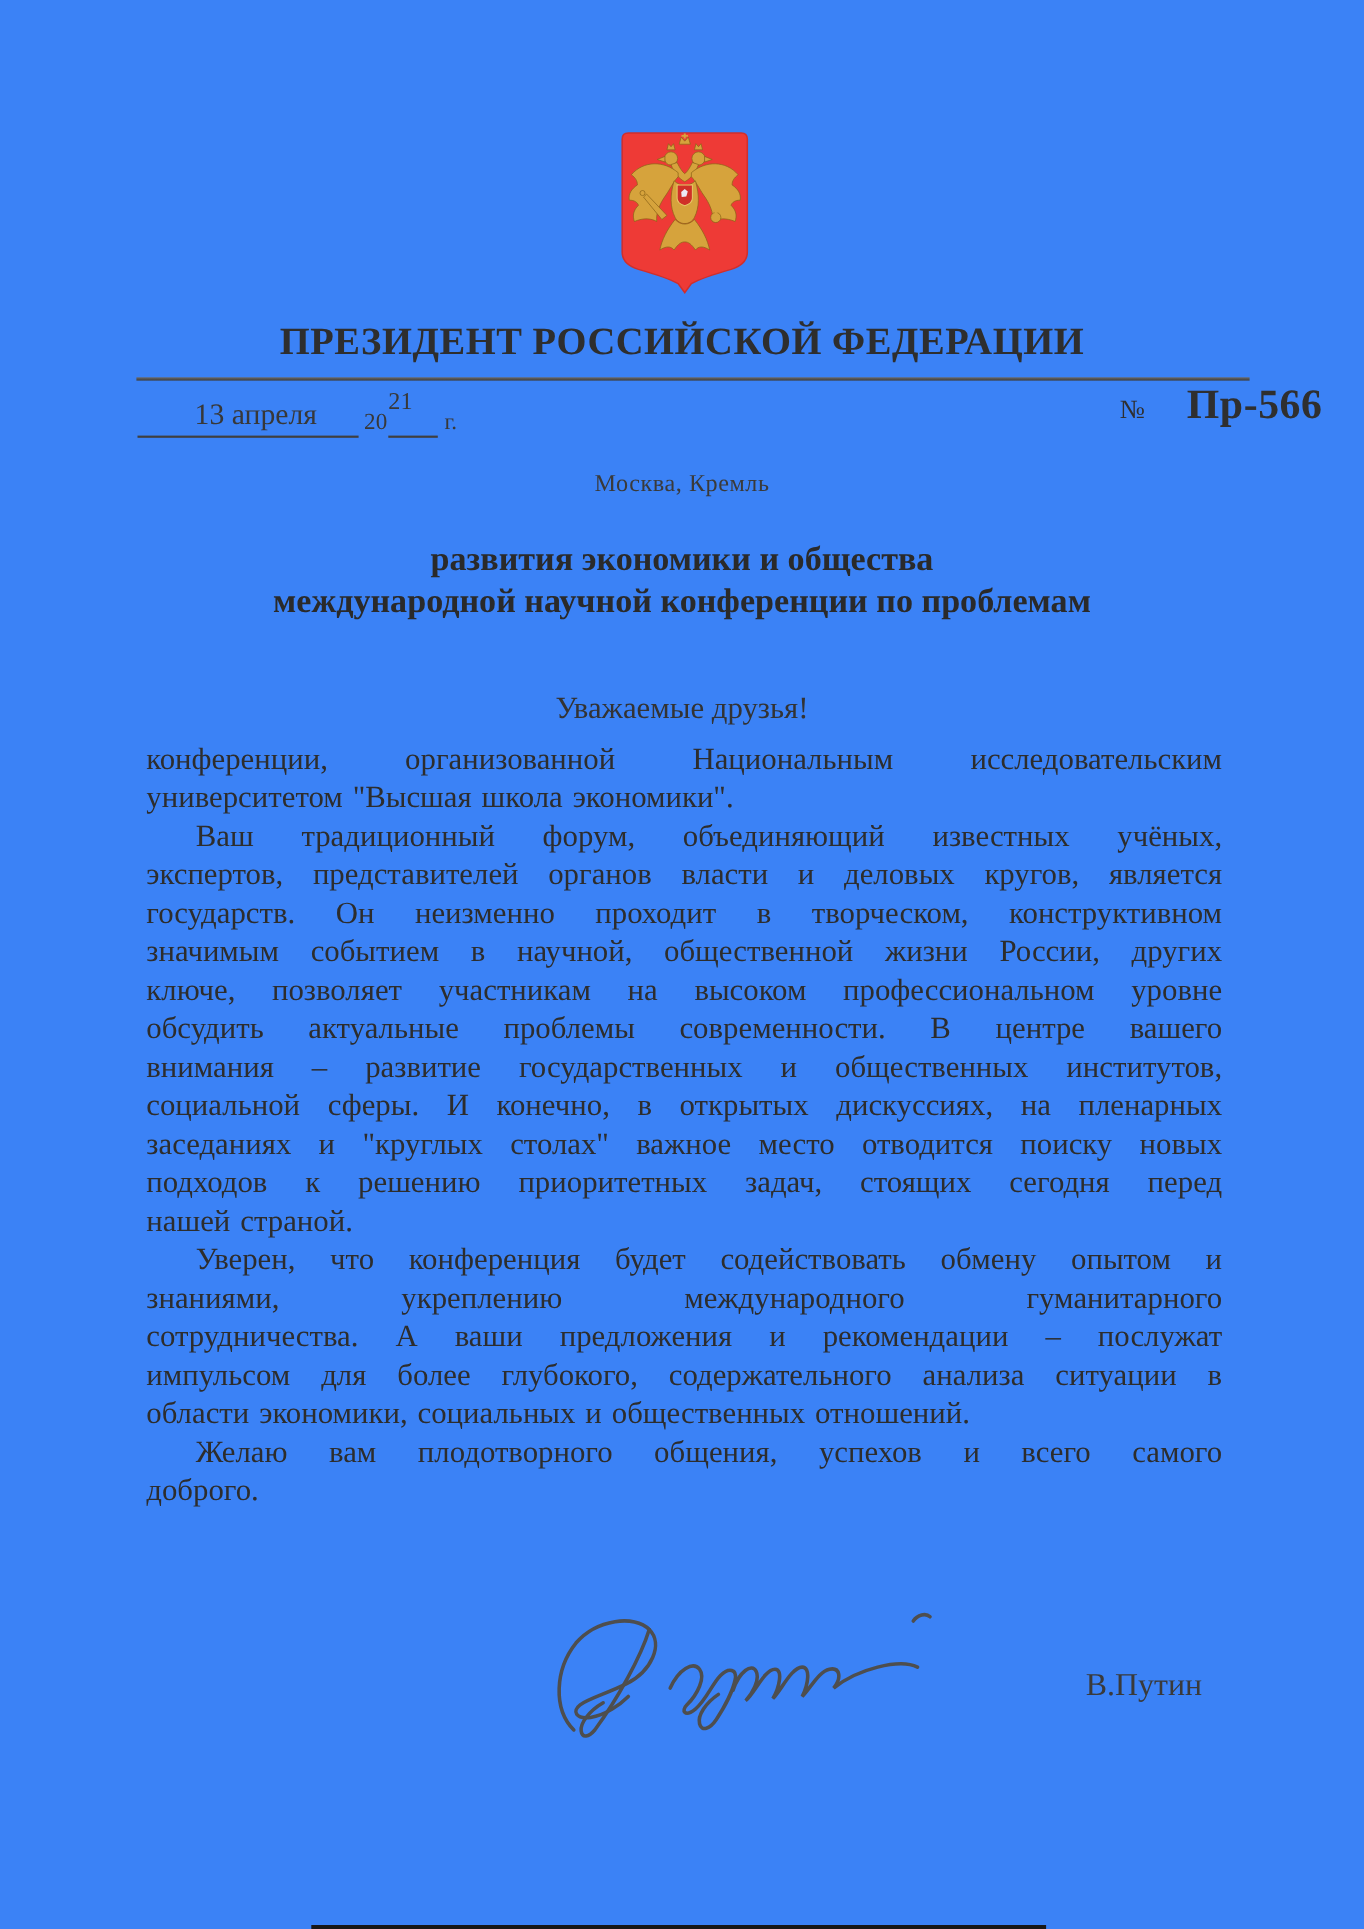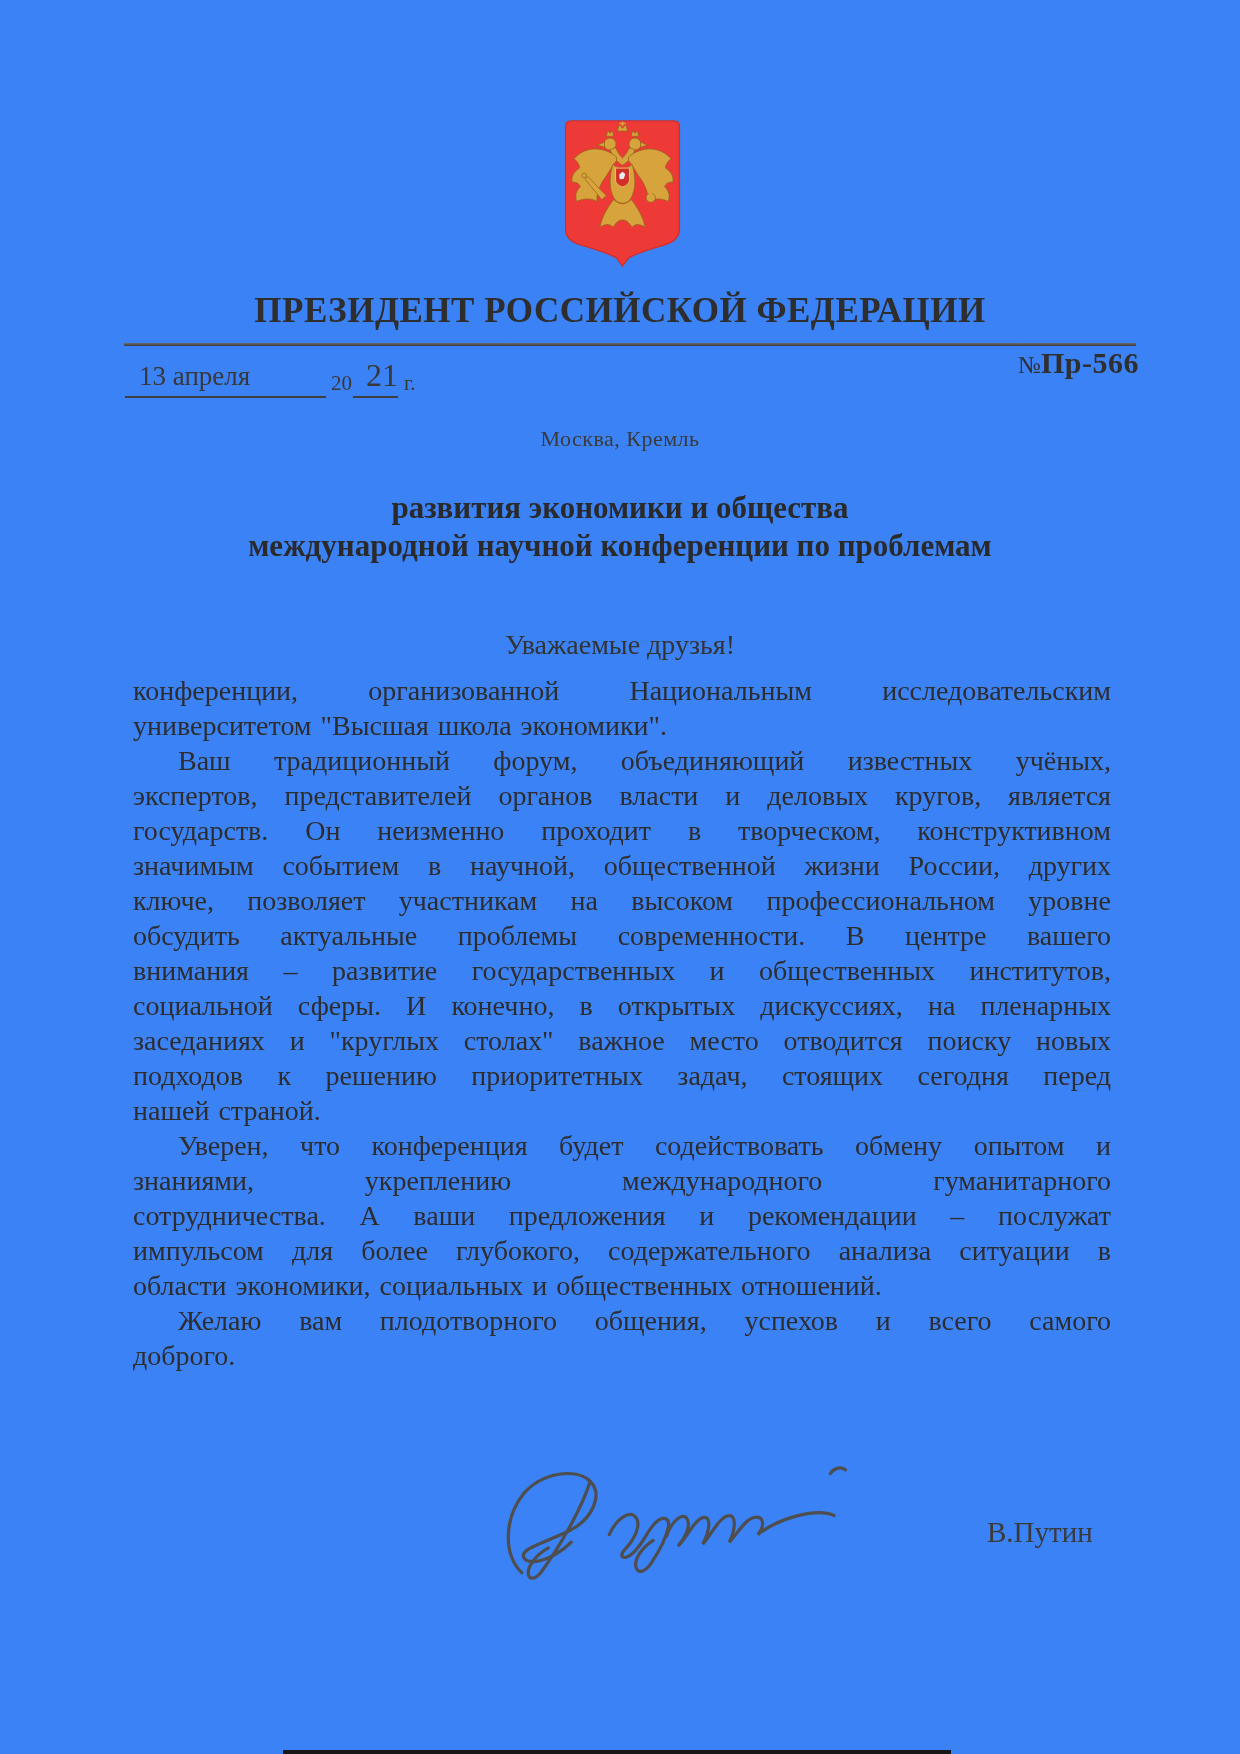--- a/index.html
+++ b/index.html
@@ -13,30 +13,30 @@
     position:absolute; top:291px; left:0; width:100%;
     text-align:center; font-weight:bold; font-size:35px; color:#2e2e2e;
     letter-spacing:0.5px;
   }
   .rule { position:absolute; left:124px; top:343px; width:1012px; height:3px;
     background:linear-gradient(#6a6a6a,#3c3c3c); }
   .dateline {
     position:absolute; left:125px; top:352px; height:46px;
     display:flex; align-items:flex-end; color:#383838;
   }
-  .seg1 { width:187px; border-bottom:2px solid #3f3f3f; text-align:left;
+  .seg1 { width:187px; border-bottom:2px solid #3f3f3f; text-align:center;
     font-size:27px; padding:0 0 4px 14px;margin-top:20px; }
   .c20 { font-size:21px; padding:0 1px 2px 5px; }
-  .seg2 { width:45px; border-bottom:2px solid #3f3f3f; text-align:right;
-    font-size:32px; padding-bottom:2px; }
+  .seg2 { width:45px; border-bottom:2px solid #3f3f3f; text-align:left;
+    font-size:22px; padding-bottom:18px; }
   .gdot { font-size:21px; padding:0 0 2px 6px; }
   .numline { position:absolute; left:1018px; top:346px; display:flex;
     align-items:baseline; color:#2f2f2f; }
   .numsign { font-size:24px; }
-  .numval { font-weight:bold; font-size:30px; letter-spacing:0.5px; }
+  .numval { margin-left:38px; font-weight:bold; font-size:38px; letter-spacing:0.5px; }
   .city { position:absolute; top:426px; left:0; width:100%; text-align:center;
     font-size:22px; letter-spacing:0.5px; color:#3a3a3a; }
   .addressee { position:absolute; top:489px; left:0; width:100%; text-align:center;
     font-weight:bold; font-size:31px; line-height:37.5px; color:#2a2a2a; }
   .salutation { position:absolute; top:629px; left:0; width:100%; text-align:center;
     font-size:28px; color:#333; }
   .body { position:absolute; left:133px; top:673px; width:978px;
     font-size:28px; line-height:35px; color:#2d2d2d; word-spacing:2px; }
   .body .line { text-align:justify; text-align-last:justify; overflow:hidden; }
   .body .line.last { text-align-last:left; }

